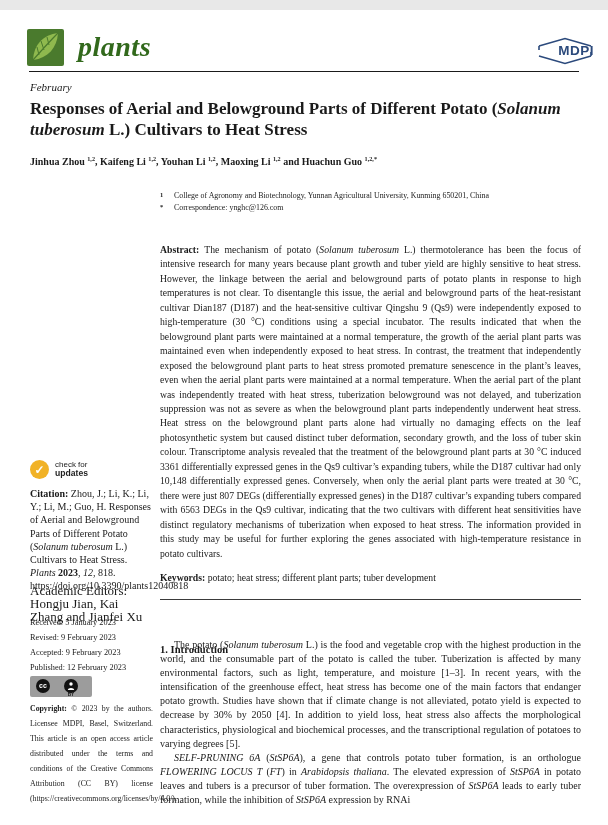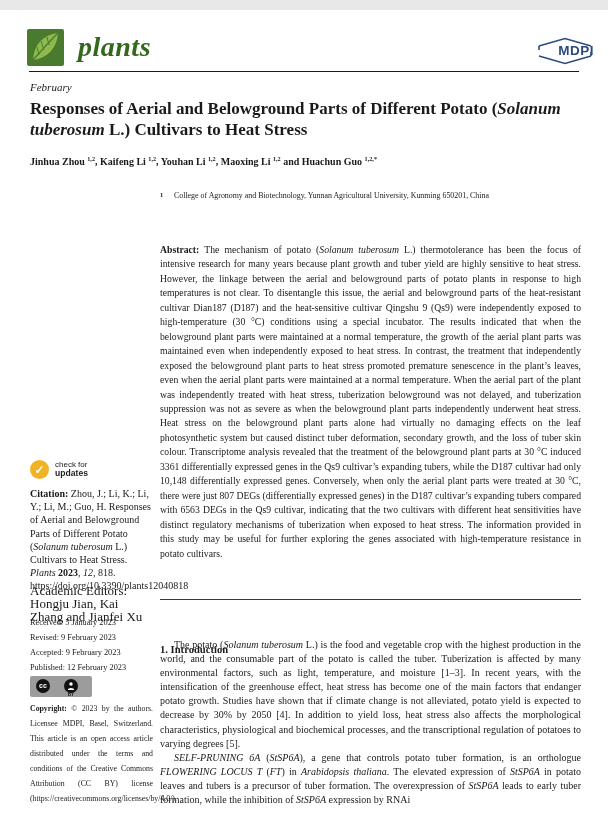--- a/index.html
+++ b/index.html
@@ -89,24 +89,29 @@
   <div class="article-type">February</div>
 
   <h1 class="title"><span>Responses of Aerial and Belowground Parts of Different Potato (</span><span class="i">Solanum tuberosum</span><span> L.) Cultivars to Heat Stress</span></h1>
   <div class="authors"><span>Jinhua Zhou </span><span class="sup">1,2</span><span>, Kaifeng Li </span><span class="sup">1,2</span><span>, Youhan Li </span><span class="sup">1,2</span><span>, Maoxing Li </span><span class="sup">1,2</span><span> and Huachun Guo </span><span class="sup">1,2,*</span></div>
 
   <div class="affiliations">
     <div class="aff-row">
       <span class="aff-marker">1</span>
       <span class="aff-text">College of Agronomy and Biotechnology, Yunnan Agricultural University, Kunming 650201, China</span>
     </div>
+    <div class="aff-row">
+      <span class="aff-marker">*</span>
+      <span class="aff-text"><span>Correspondence: </span><span>ynghc@126.com</span></span>
+    </div>
   </div>
 
   <p class="abstract"><span class="b">Abstract: </span><span>The mechanism of potato (</span><span class="i">Solanum tuberosum</span><span> L.) thermotolerance has been the focus of intensive research for many years because plant growth and tuber yield are highly sensitive to heat stress. However, the linkage between the aerial and belowground parts of potato plants in response to high temperatures is not clear. To disentangle this issue, the aerial and belowground parts of the heat-resistant cultivar Dian187 (D187) and the heat-sensitive cultivar Qingshu 9 (Qs9) were independently exposed to high-temperature (30 °C) conditions using a special incubator. The results indicated that when the belowground plant parts were maintained at a normal temperature, the growth of the aerial plant parts was maintained even when independently exposed to heat stress. In contrast, the treatment that independently exposed the belowground plant parts to heat stress promoted premature senescence in the plant’s leaves, even when the aerial plant parts were maintained at a normal temperature. When the aerial part of the plant was independently treated with heat stress, tuberization belowground was not delayed, and tuberization suppression was not as severe as when the belowground plant parts independently underwent heat stress. Heat stress on the belowground plant parts alone had virtually no damaging effects on the leaf photosynthetic system but caused distinct tuber deformation, secondary growth, and the loss of tuber skin colour. Transcriptome analysis revealed that the treatment of the belowground plant parts at 30 °C induced 3361 differentially expressed genes in the Qs9 cultivar’s expanding tubers, while the D187 cultivar had only 10,148 differentially expressed genes. Conversely, when only the aerial plant parts were treated at 30 °C, there were just 807 DEGs (differentially expressed genes) in the D187 cultivar’s expanding tubers compared with 6563 DEGs in the Qs9 cultivar, indicating that the two cultivars with different heat sensitivities have distinct regulatory mechanisms of tuberization when exposed to heat stress. The information provided in this study may be useful for further exploring the genes associated with high-temperature resistance in potato cultivars.</span></p>
 
+  <p class="keywords"><span class="b">Keywords: </span><span>potato; heat stress; different plant parts; tuber development</span></p>
   <div class="kw-rule"></div>
 
   <h2 class="section-heading">1. Introduction</h2>
   <div class="intro">
     <p><span>The potato (</span><span class="i">Solanum tuberosum</span><span> L.) is the food and vegetable crop with the highest production in the world, and the consumable part of the potato is called the tuber. Tuberization is affected by many environmental factors, such as light, temperature, and moisture [1–3]. In recent years, with the intensification of the greenhouse effect, heat stress has become one of the main factors that endanger potato growth. Studies have shown that if climate change is not alleviated, potato yield is expected to decrease by 30% by 2050 [4]. In addition to yield loss, heat stress also affects the morphological characteristics, physiological and biochemical processes, and the transcriptional regulation of potatoes to varying degrees [5].</span></p>
     <p><span class="i">SELF-PRUNING 6A</span><span> (</span><span class="i">StSP6A</span><span>), a gene that controls potato tuber formation, is an orthologue </span><span class="i">FLOWERING LOCUS T</span><span> (</span><span class="i">FT</span><span>) in </span><span class="i">Arabidopsis thaliana</span><span>. The elevated expression of </span><span class="i">StSP6A</span><span> in potato leaves and tubers is a precursor of tuber formation. The overexpression of </span><span class="i">StSP6A</span><span> leads to early tuber formation, while the inhibition of </span><span class="i">StSP6A</span><span> expression by RNAi</span></p>
   </div>
 
   <div class="update-badge">
     <span class="check-circle">

